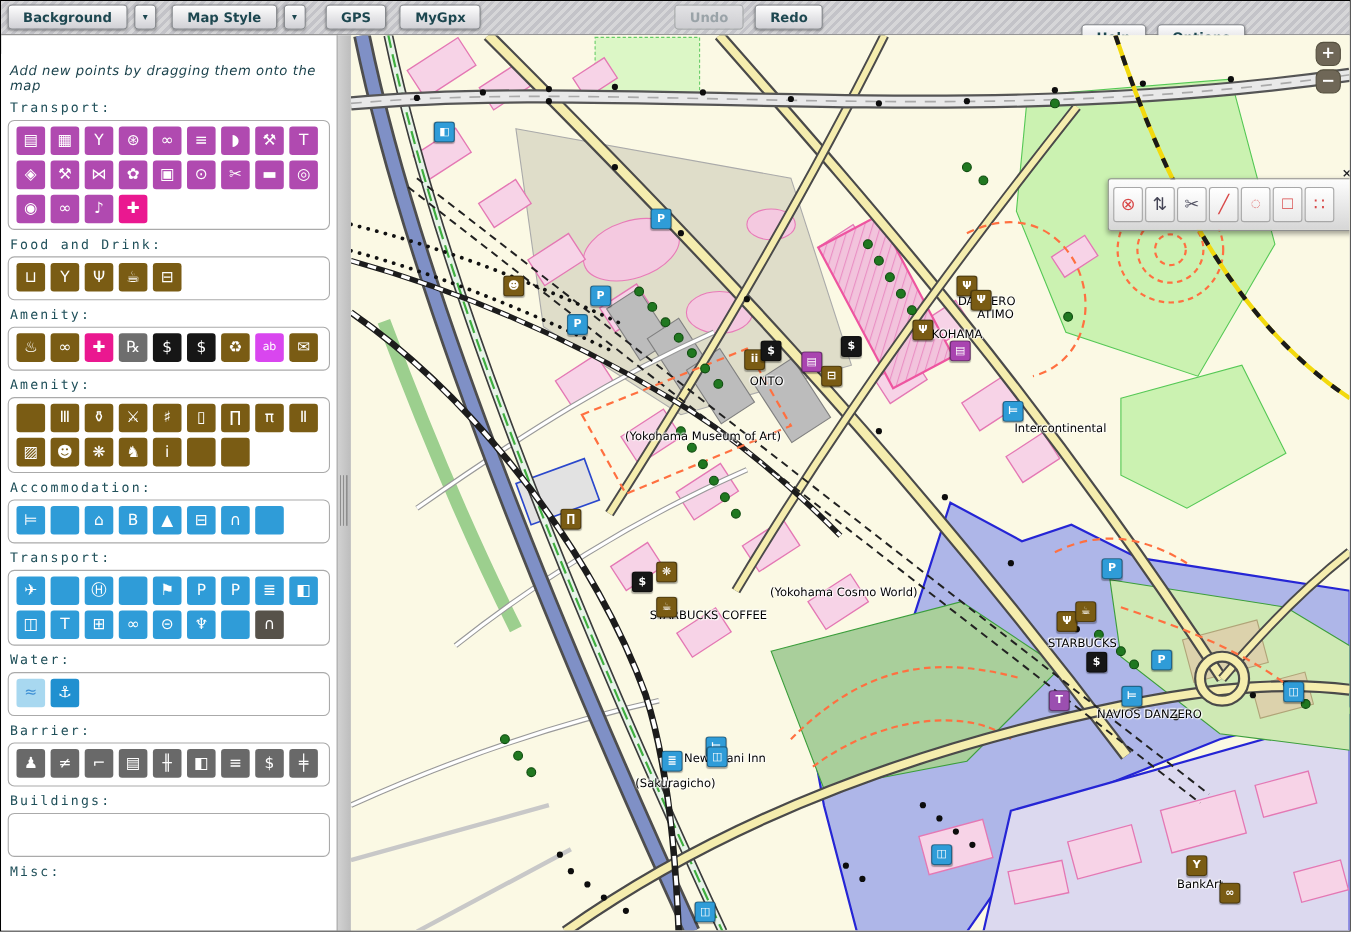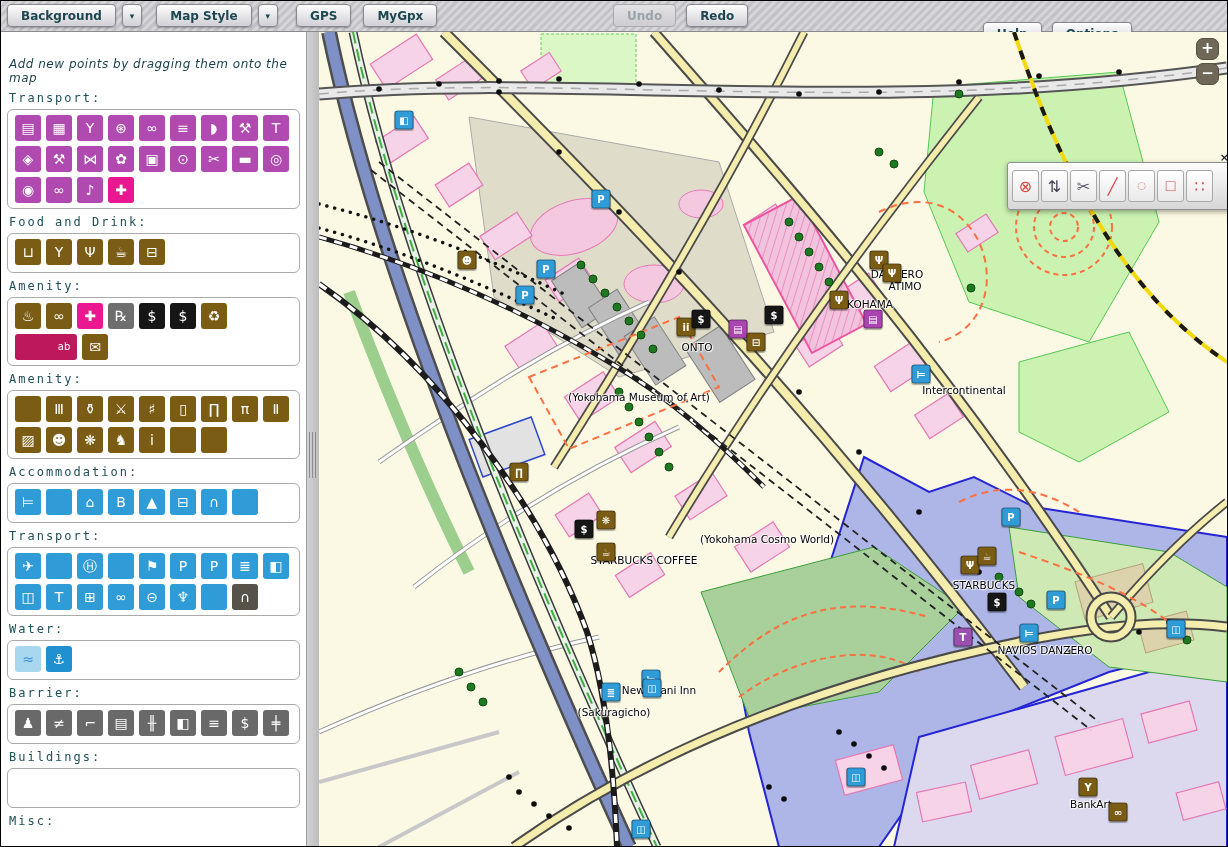--- a/index.html
+++ b/index.html
@@ -129,21 +129,21 @@
         <div class="section">
           <div class="section-label">Amenity:</div>
           <div class="section-box">
             <span class="poi" style="background: rgb(122, 92, 20);">♨</span>
             <span class="poi" style="background: rgb(122, 92, 20);">∞</span>
             <span class="poi" style="background: rgb(234, 24, 144);">✚</span>
             <span class="poi" style="background: rgb(110, 110, 110);">℞</span>
             <span class="poi" style="background: rgb(22, 22, 22);">$</span>
             <span class="poi" style="background: rgb(22, 22, 22);">$</span>
             <span class="poi" style="background: rgb(122, 92, 20);">♻</span>
-            <span class="poi" style="background: #be185d; font-size: 10px; padding-left: 36px;">ab</span>
+            <span class="poi" style="background: #d946ef; font-size: 10px;">ab</span>
             <span class="poi" style="background: rgb(122, 92, 20);">✉</span>
           </div>
         </div>
         <div class="section">
           <div class="section-label">Amenity:</div>
           <div class="section-box">
             <span class="poi" style="background: rgb(122, 92, 20);"></span>
             <span class="poi" style="background: rgb(122, 92, 20);">Ⅲ</span>
             <span class="poi" style="background: rgb(122, 92, 20);">⚱</span>
             <span class="poi" style="background: rgb(122, 92, 20);">⚔</span>

